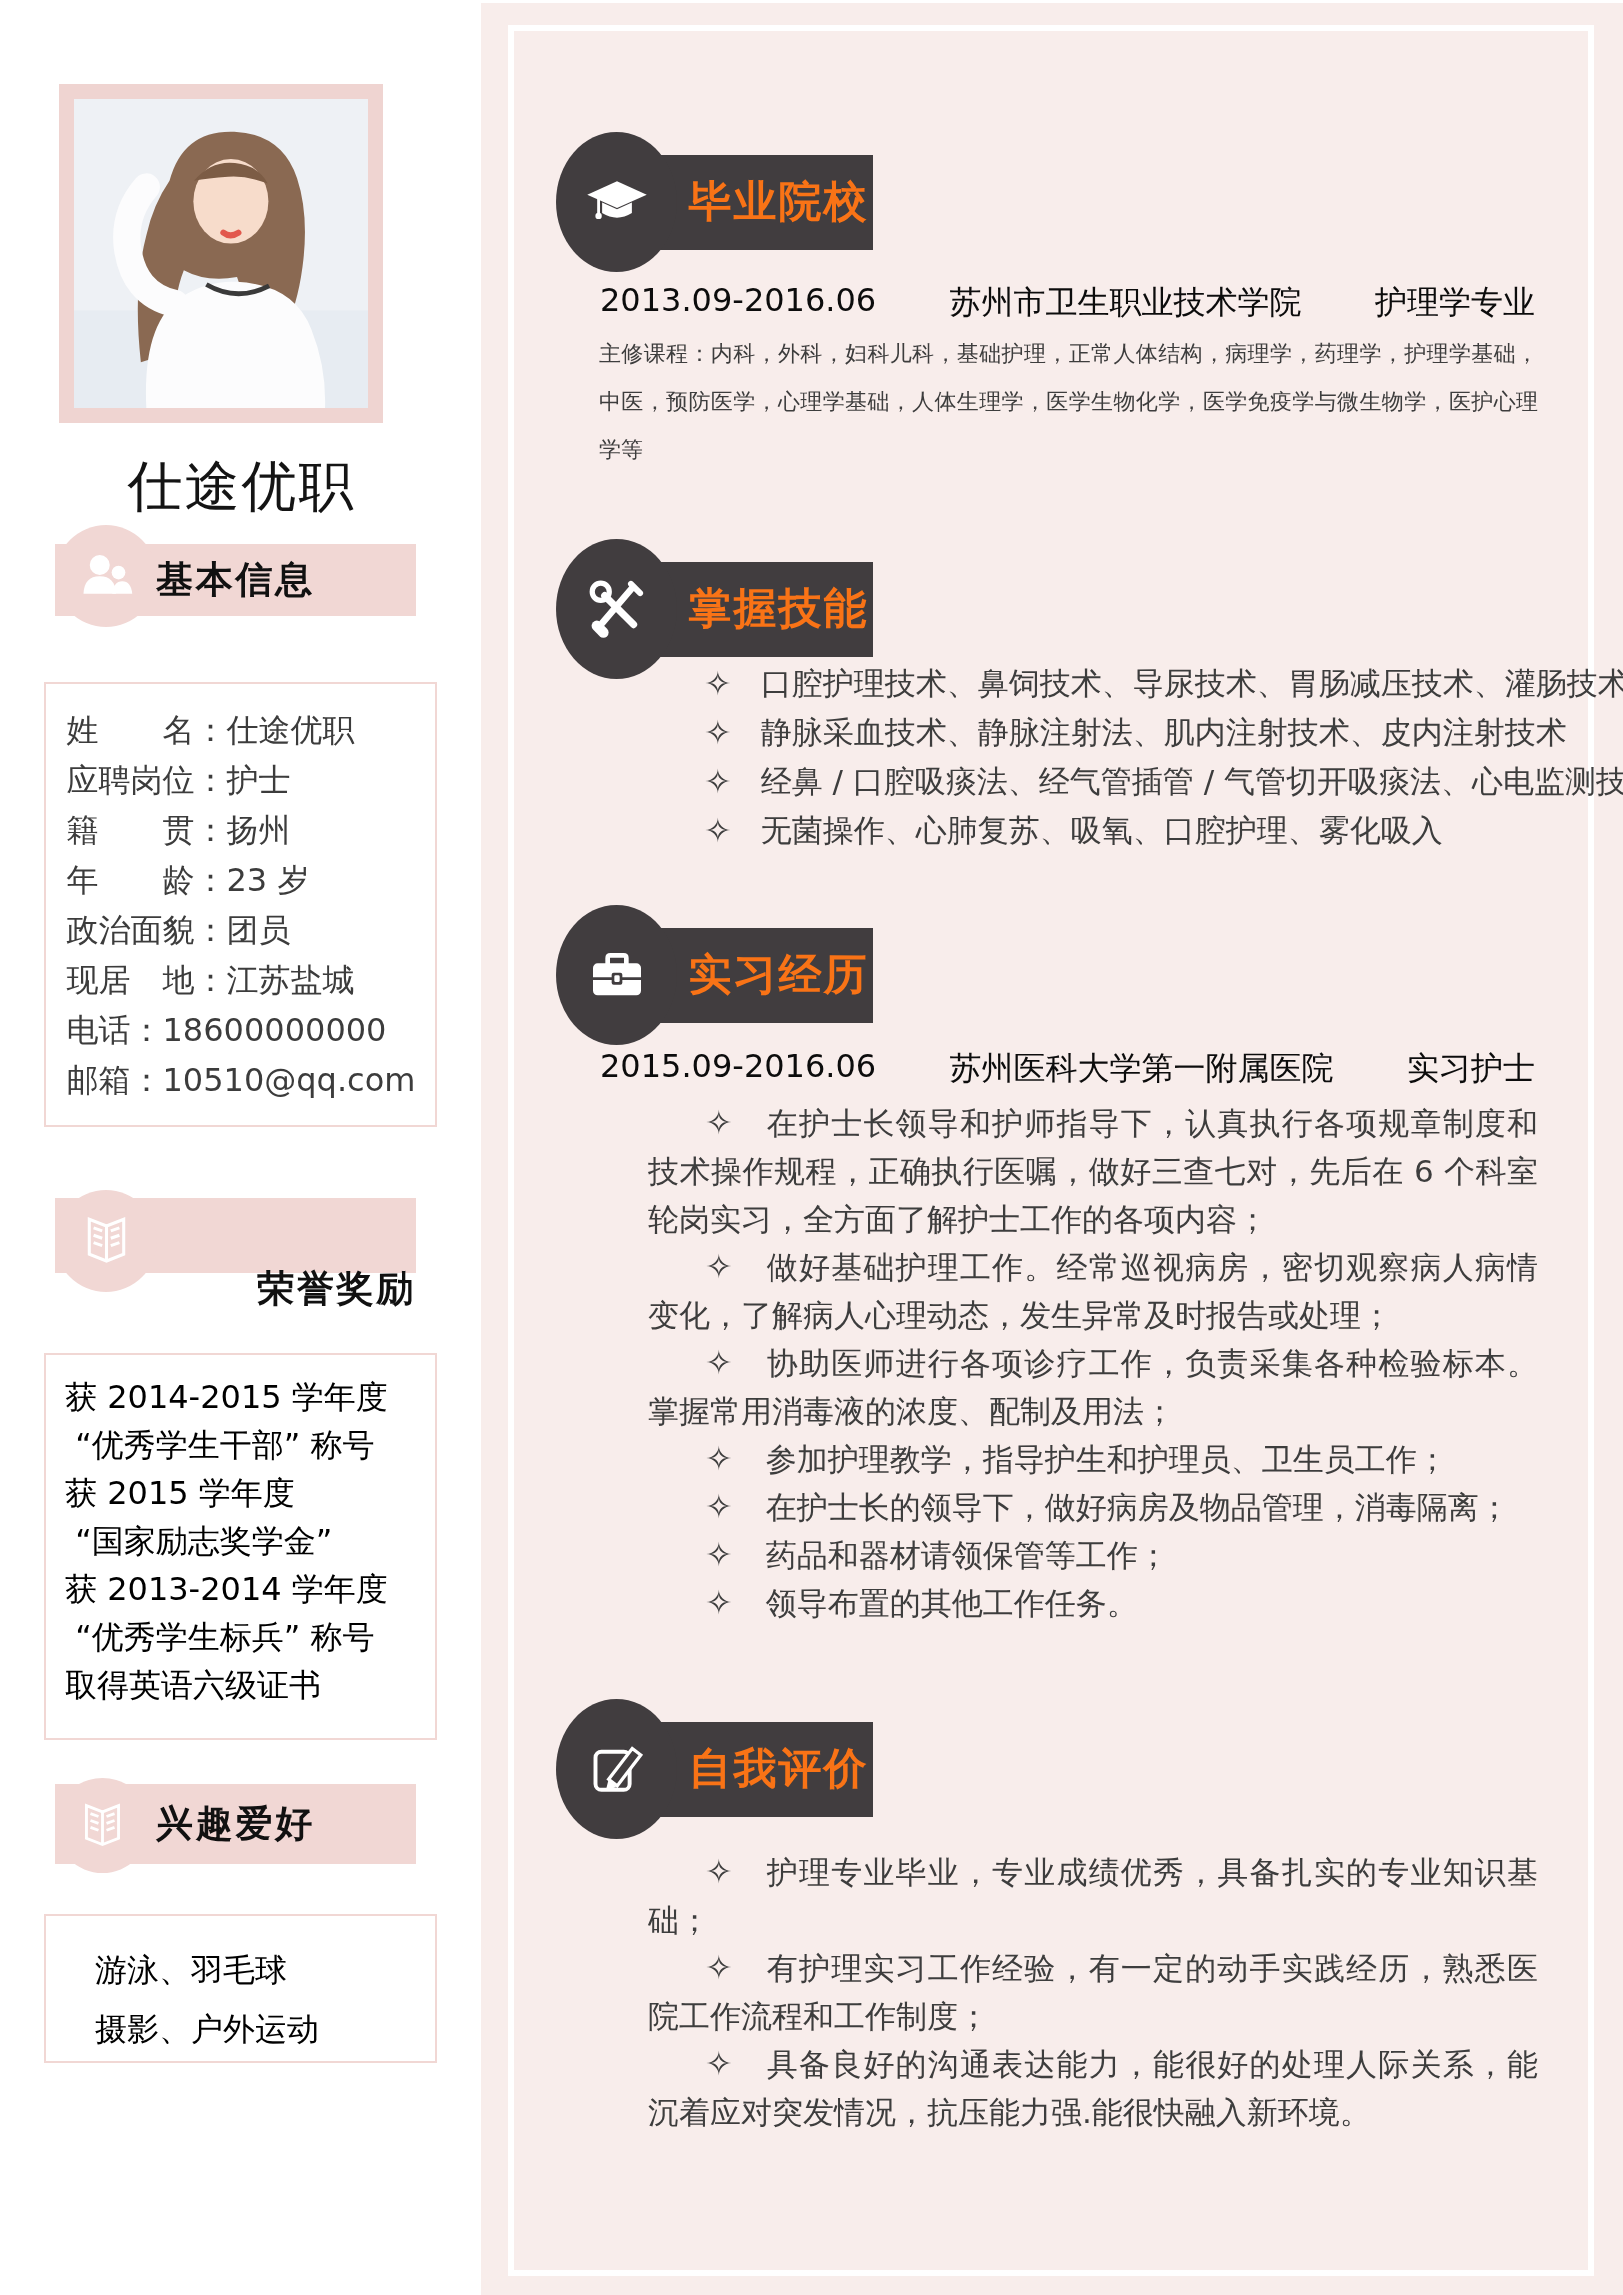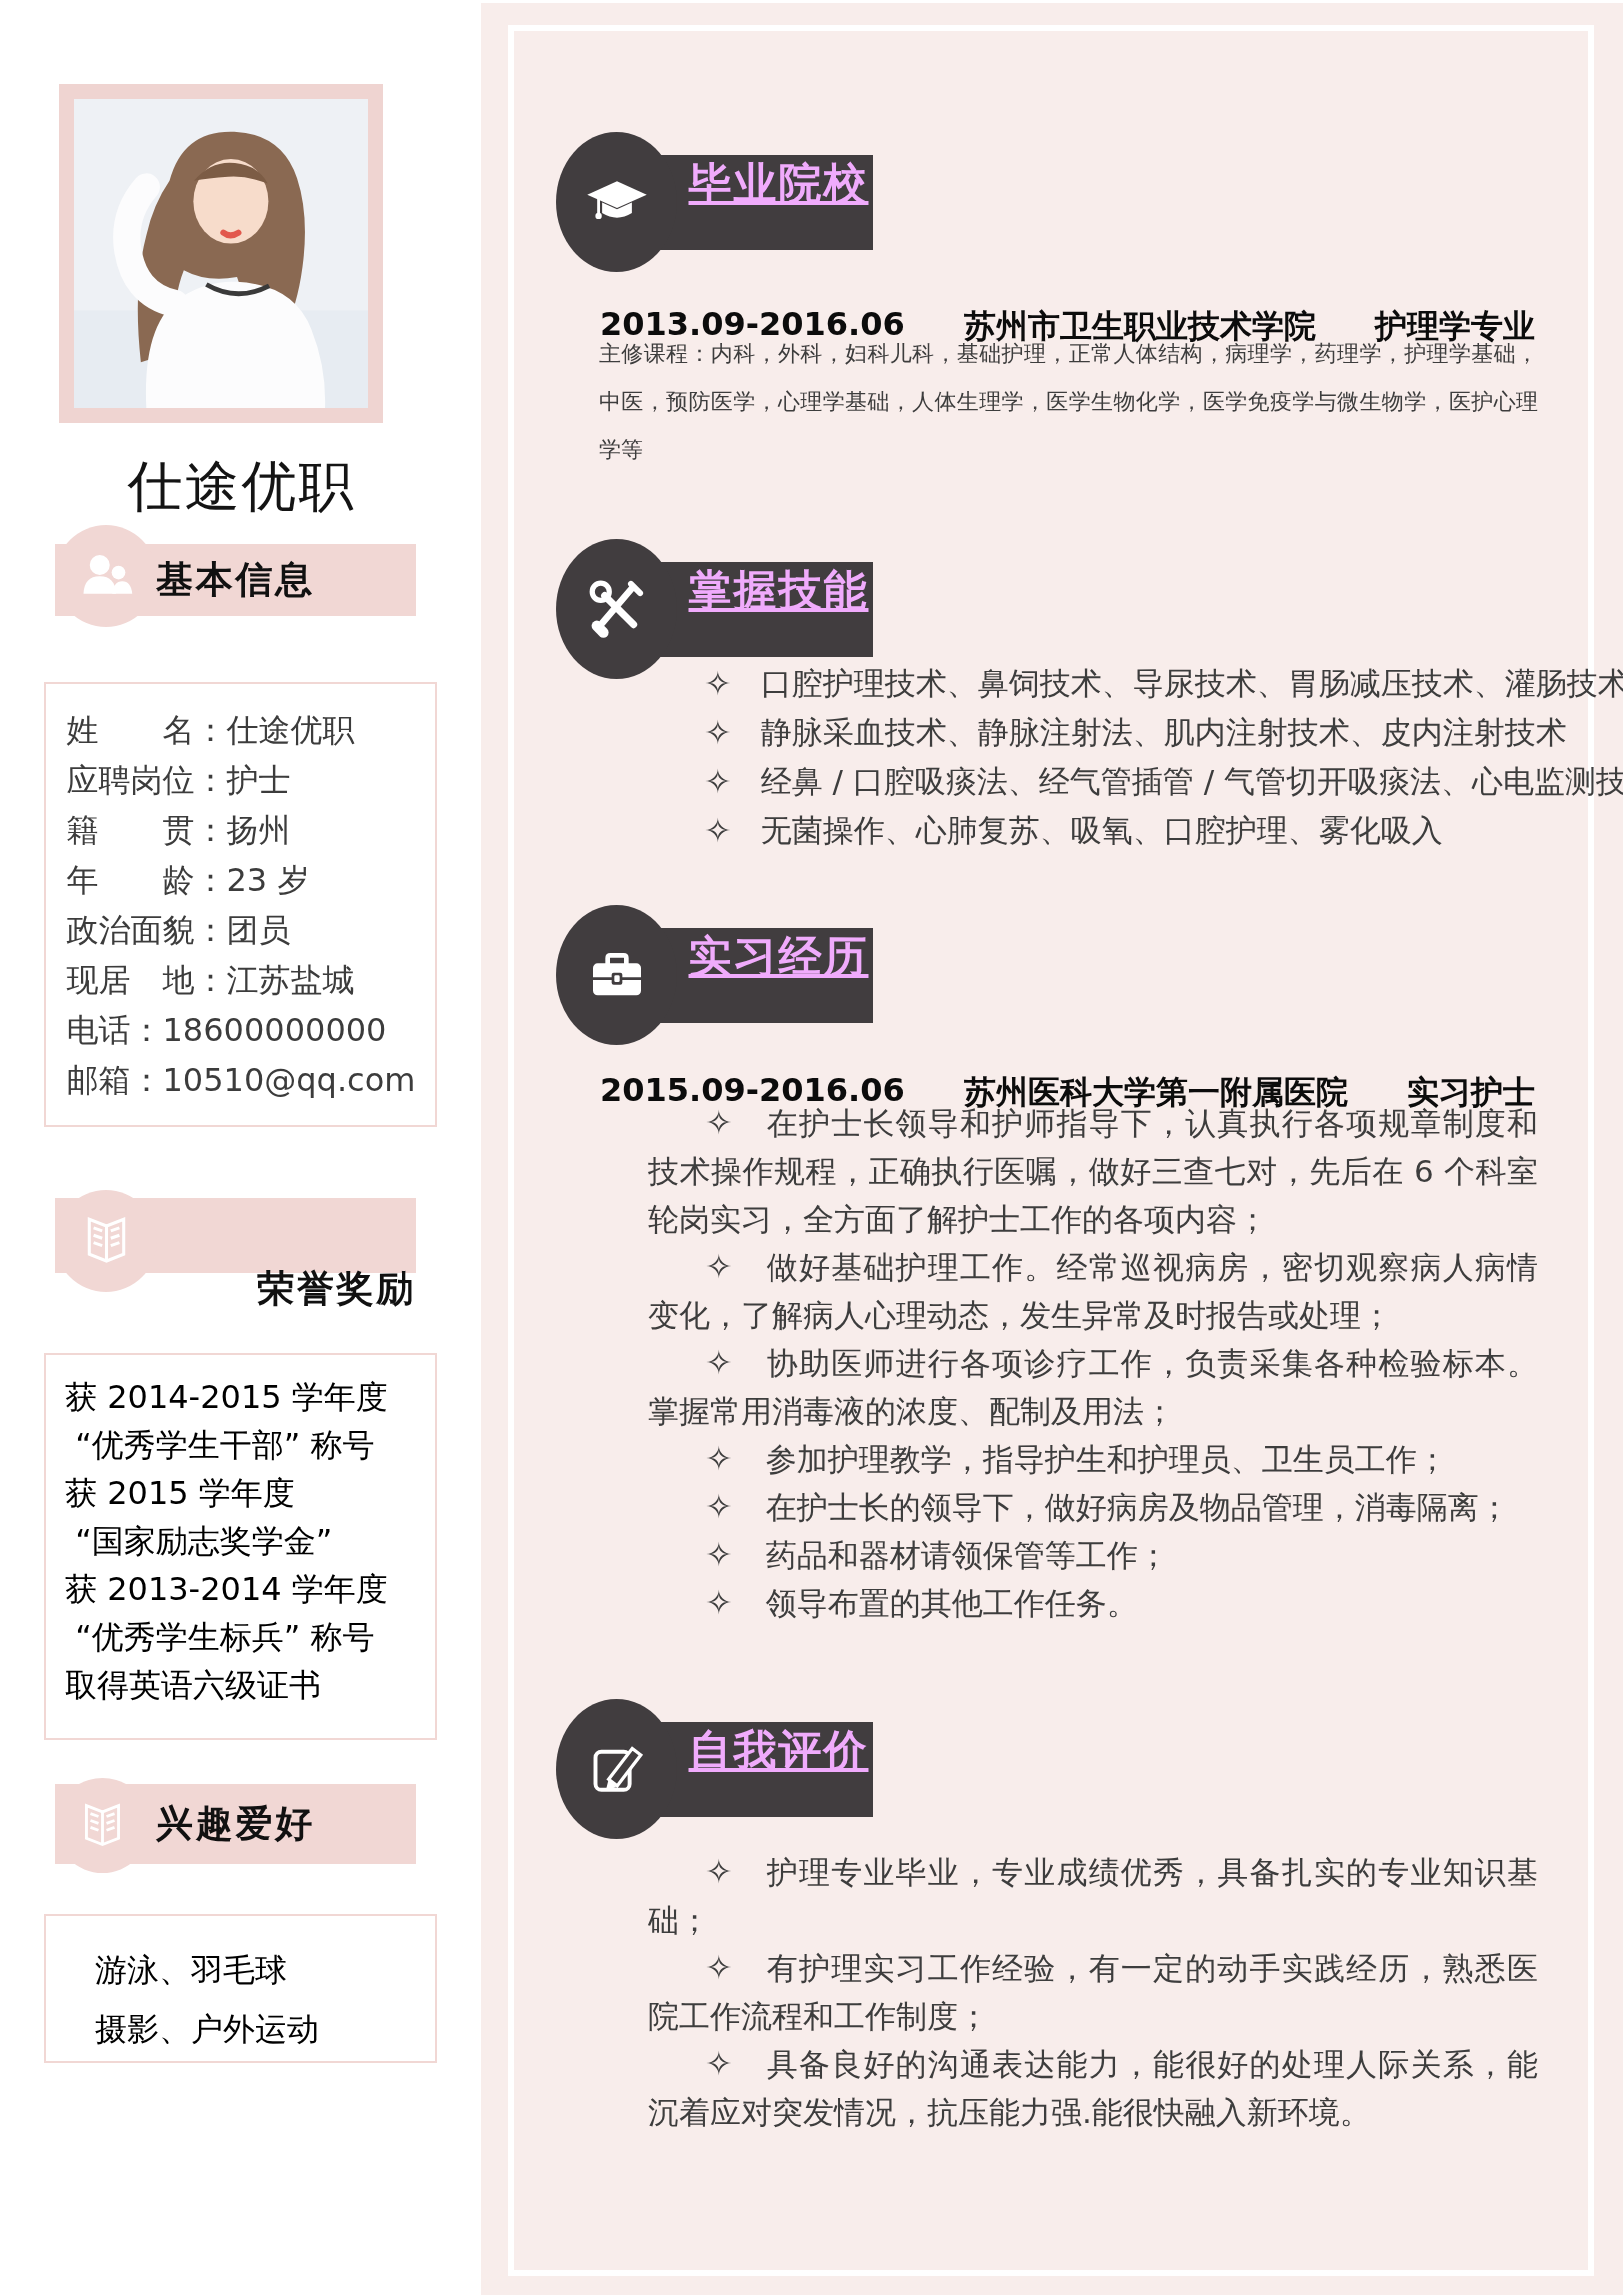--- a/index.html
+++ b/index.html
@@ -15,28 +15,28 @@
     width:1623px;height:2295px;position:relative;background:#ffffff;
     font-family:"DejaVu Sans","Liberation Sans",sans-serif;color:var(--text);
     overflow:hidden;
   }
   
   .panel{position:absolute;left:481px;top:3.4px;width:1142px;height:2292px;background:var(--pink-bg);}
   .frame{position:absolute;left:508px;top:24.5px;width:1086px;height:2251px;border:6.1px solid #ffffff;box-sizing:border-box;}
   
   .sec{position:absolute;left:556px;width:320px;height:140px;}
   .sec .bar{position:absolute;left:63px;top:22.5px;width:254px;height:95px;background:var(--dark);
-    color:#f0abfc;font-weight:bold;font-size:43px;letter-spacing:2px;display:flex;justify-content:center;
-    padding-left:65px;box-sizing:border-box;text-decoration:underline;}
+    color:#f97316;font-weight:bold;font-size:43px;letter-spacing:2px;display:flex;align-items:center;justify-content:center;
+    padding-left:65px;box-sizing:border-box;}
   .sec .ell{position:absolute;left:0;top:0;width:121px;height:140px;border-radius:50%;background:var(--dark);
     display:flex;align-items:center;justify-content:center;}
   #sec-edu{top:132px;} #sec-skills{top:539px;} #sec-intern{top:905px;} #sec-self{top:1699px;}
   
   .hrow{position:absolute;left:600px;width:935px;display:flex;justify-content:space-between;
-    font-weight:bold;font-size:32px;color:var(--black);white-space:nowrap;margin-top:24px;}
+    font-weight:normal;font-size:32px;color:var(--black);white-space:nowrap;}
   #edu-row{top:281px;} #intern-row{top:1047px;gap:26px;}
   .courses{position:absolute;left:599px;top:330px;width:939px;font-size:22px;line-height:48px;
     text-align:justify;color:var(--text);}
   .skills-list{position:absolute;left:704px;top:659px;margin:0;padding:0;list-style:none;font-size:31px;color:var(--text);}
   .skills-list li{display:flex;align-items:center;height:49px;white-space:nowrap;}
   .skills-list .b{margin-right:29px;font-size:33px;}
   .paras{position:absolute;font-size:31px;line-height:48px;color:var(--text);text-align:justify;}
   #intern-paras{left:648px;top:1099px;width:890px;}
   #self-paras{left:648px;top:1848px;width:890px;}
   .paras p{margin:0;text-indent:57px;}

